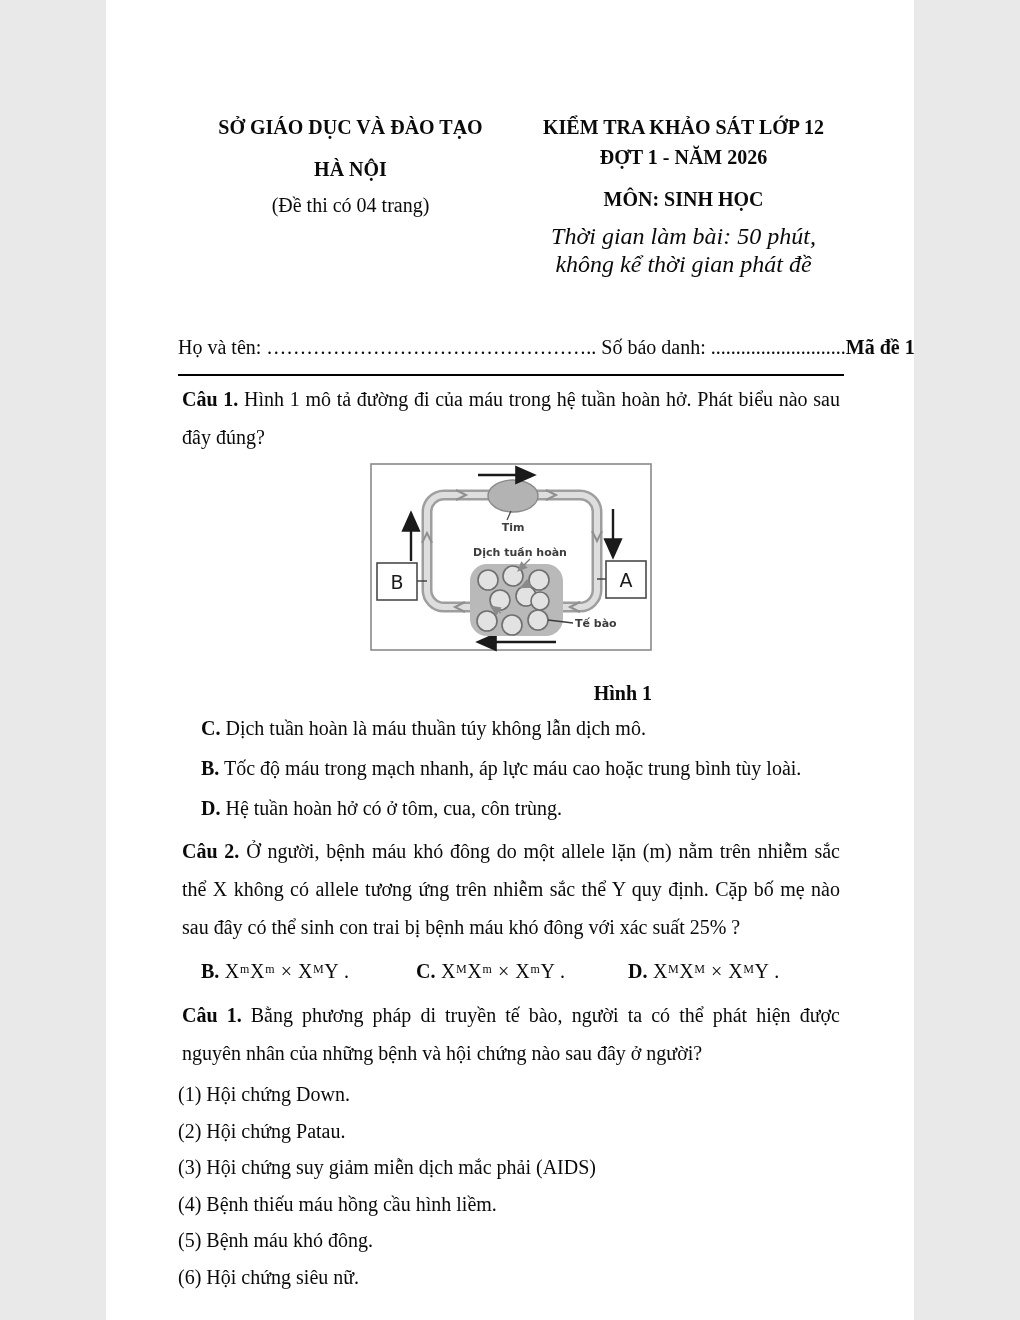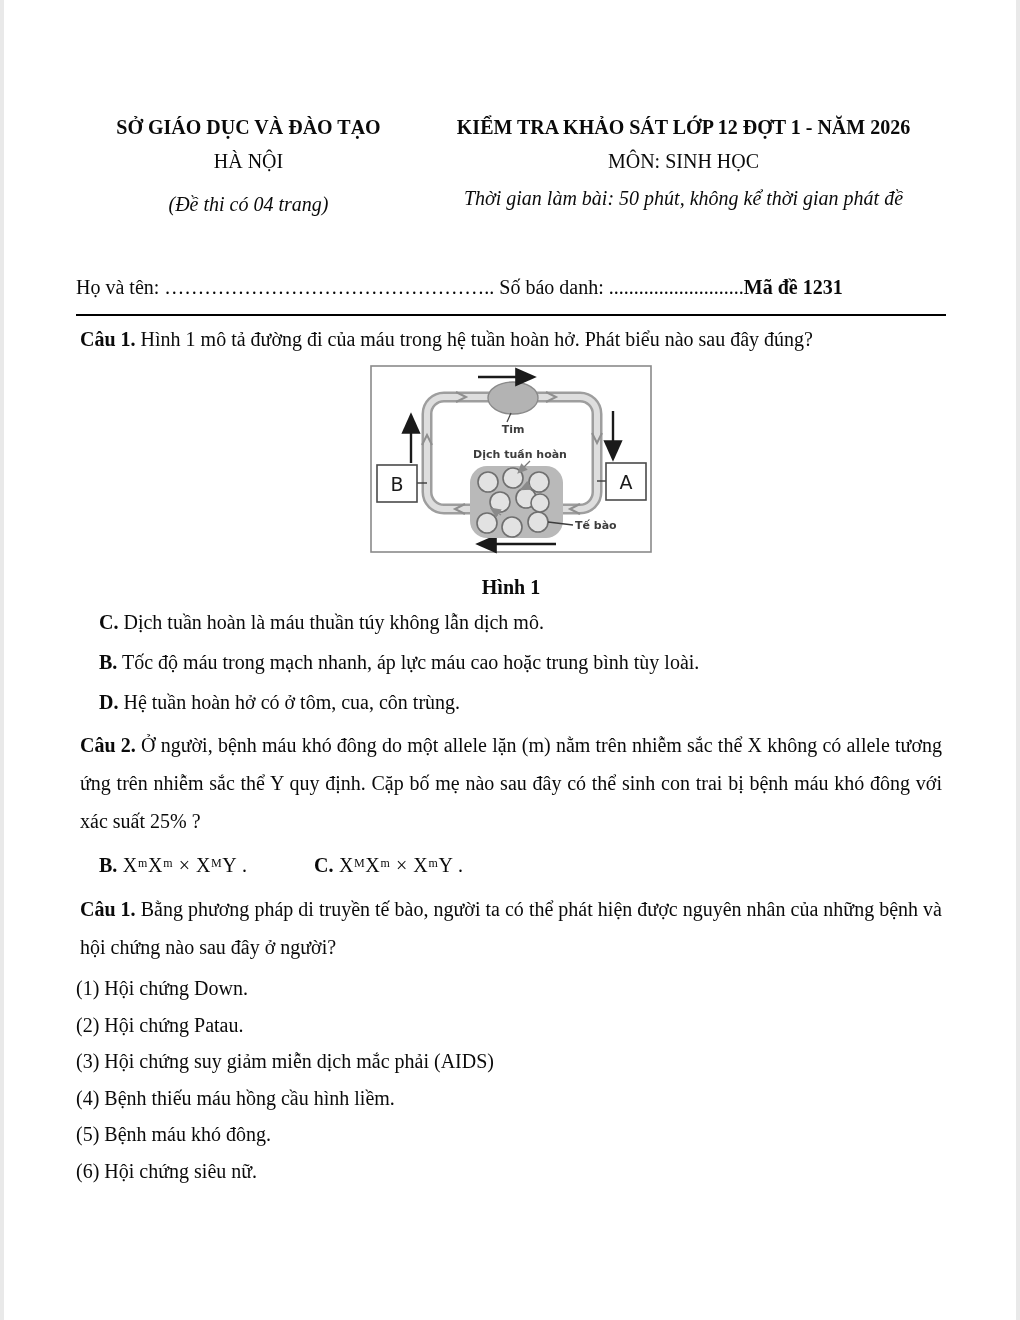--- a/index.html
+++ b/index.html
@@ -1,44 +1,44 @@
 <!DOCTYPE html>
 <html><head>
 <meta charset="utf-8">
 <style>
   html,body{margin:0;padding:0;background:#e9e9e9;}
   .page{
     position:relative;
-    width:1012px;height:1320px;
+    width:808px;height:1320px;
     background:#ffffff;
     font-family:"Liberation Serif", serif;
     font-size:20px;color:#0a0a0a;
     overflow:hidden;
     margin:0 auto;
   }
   .content{padding:112px 70px 0 72px;}
   .b{font-weight:bold;text-align:center;}
   .i{font-style:italic;}
   
   .hdr{display:flex;}
   .hdr-left{width:345px;text-align:center;}
   .hdr-right{flex:1;text-align:center;}
   .hdr-line1{font-weight:bold;line-height:30px;}
-  .hdr-line2{font-weight:normal;line-height:30px;margin-top:4px;}
-  .hdr-left .hdr-line3{font-style:italic;line-height:28px;margin-top:14px;}
-  .hdr-right .hdr-line3{font-style:italic;line-height:28px;margin-top:8px;font-size:20px;}
+  .hdr-line2{font-weight:bold;line-height:30px;margin-top:12px;}
+  .hdr-left .hdr-line3{line-height:28px;margin-top:7px;}
+  .hdr-right .hdr-line3{font-style:italic;line-height:28px;margin-top:8px;font-size:24px;}
   
   .student{margin-top:54px;line-height:30px;white-space:nowrap;}
   .rule{border:none;border-top:2px solid #000;margin:12px 0 0 0;}
   
   .intro{margin-top:42px;line-height:38px;text-align:justify;}
   .para{margin:4px;line-height:38px;text-align:justify;}
   
   .fig{width:282px;margin:7px auto 0;}
-  .figcap{text-align:center;font-weight:bold;line-height:30px;margin-top:12px;}
+  .figcap{text-align:right;font-weight:bold;line-height:30px;margin-top:20px;}
   
   .opt{padding-left:23px;line-height:40px;}
   
   .optrow{display:grid;grid-template-columns:215px 212px 218px auto;padding-left:23px;line-height:42px;}
   .sup-formula{letter-spacing:0.5px;}
   
   .item{line-height:36.5px;}
   svg text{font-family:"DejaVu Sans", sans-serif;}
 </style>
 </head>
@@ -150,20 +150,21 @@
     <div>
       <div class="opt"><span class="b">C.</span><span> Dịch tuần hoàn là máu thuần túy không lẫn dịch mô.</span></div>
       <div class="opt"><span class="b">B.</span><span> Tốc độ máu trong mạch nhanh, áp lực máu cao hoặc trung bình tùy loài.</span></div>
       <div class="opt"><span class="b">D.</span><span> Hệ tuần hoàn hở có ở tôm, cua, côn trùng.</span></div>
     </div>
 
     <p class="para"><span class="b">Câu 2.</span><span> Ở người, bệnh máu khó đông do một allele lặn (m) nằm trên nhiễm sắc thể X không có allele tương ứng trên nhiễm sắc thể Y quy định. Cặp bố mẹ nào sau đây có thể sinh con trai bị bệnh máu khó đông với xác suất 25% ?</span></p>
     <div class="optrow">
       <div><span class="b">B.</span><span class="sup-formula"> XᵐXᵐ × XᴹY .</span></div>
       <div><span class="b">C.</span><span class="sup-formula"> XᴹXᵐ × XᵐY .</span></div>
+      <div><span class="b">D.</span><span class="sup-formula"> XᴹXᴹ × XᴹY .</span></div>
     </div>
 
     <p class="para"><span class="b">Câu 1.</span><span> Bằng phương pháp di truyền tế bào, người ta có thể phát hiện được nguyên nhân của những bệnh và hội chứng nào sau đây ở người?</span></p>
     <div>
       <div class="item">(1) Hội chứng Down.</div>
       <div class="item">(2) Hội chứng Patau.</div>
       <div class="item">(3) Hội chứng suy giảm miễn dịch mắc phải (AIDS)</div>
       <div class="item">(4) Bệnh thiếu máu hồng cầu hình liềm.</div>
       <div class="item">(5) Bệnh máu khó đông.</div>
       <div class="item">(6) Hội chứng siêu nữ.</div>

